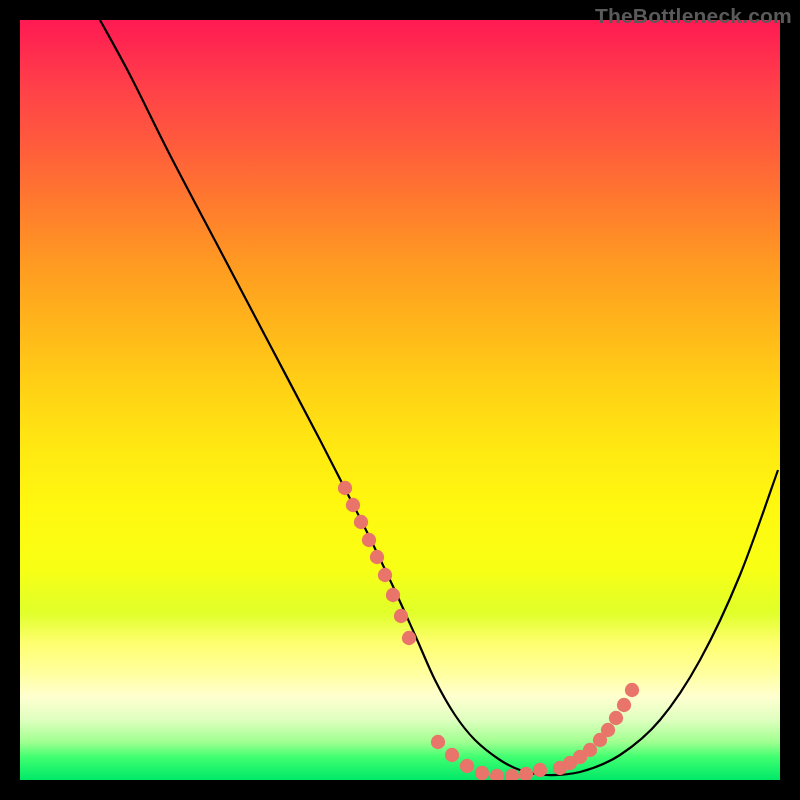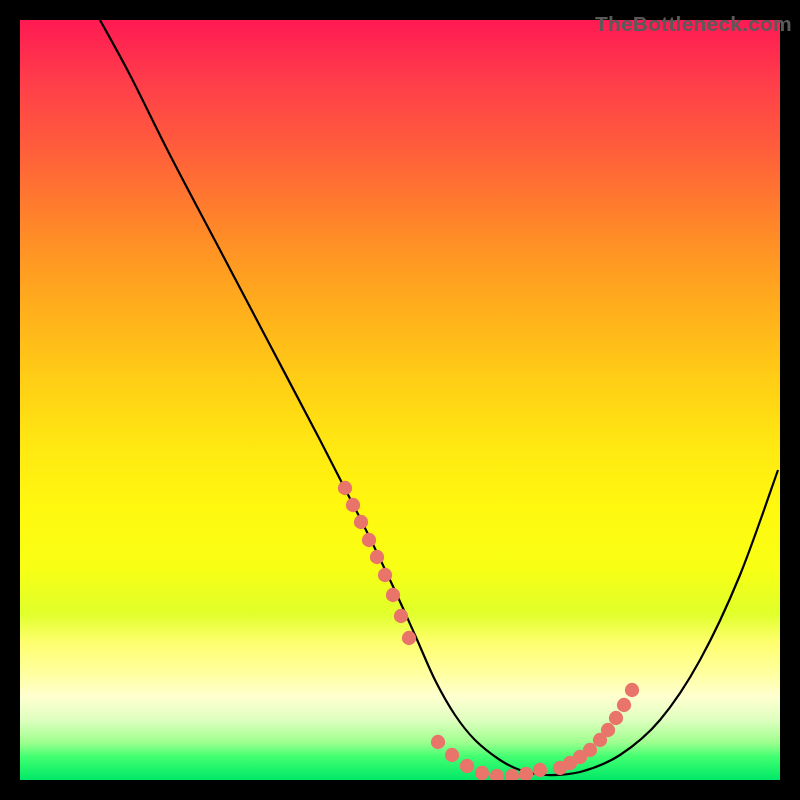--- a/index.html
+++ b/index.html
@@ -47,21 +47,21 @@
   }
   .plot-area svg {
     position: absolute;
     left: 0;
     top: 0;
     width: 760px;
     height: 760px;
   }
   .watermark {
     position: absolute;
-    top: 12px;
+    top: 4px;
     right: 8px;
     color: #5a5a5a;
     font-size: 21px;
     font-weight: 600;
     letter-spacing: 0.2px;
   }
 </style>
 </head>
 <body>
 

